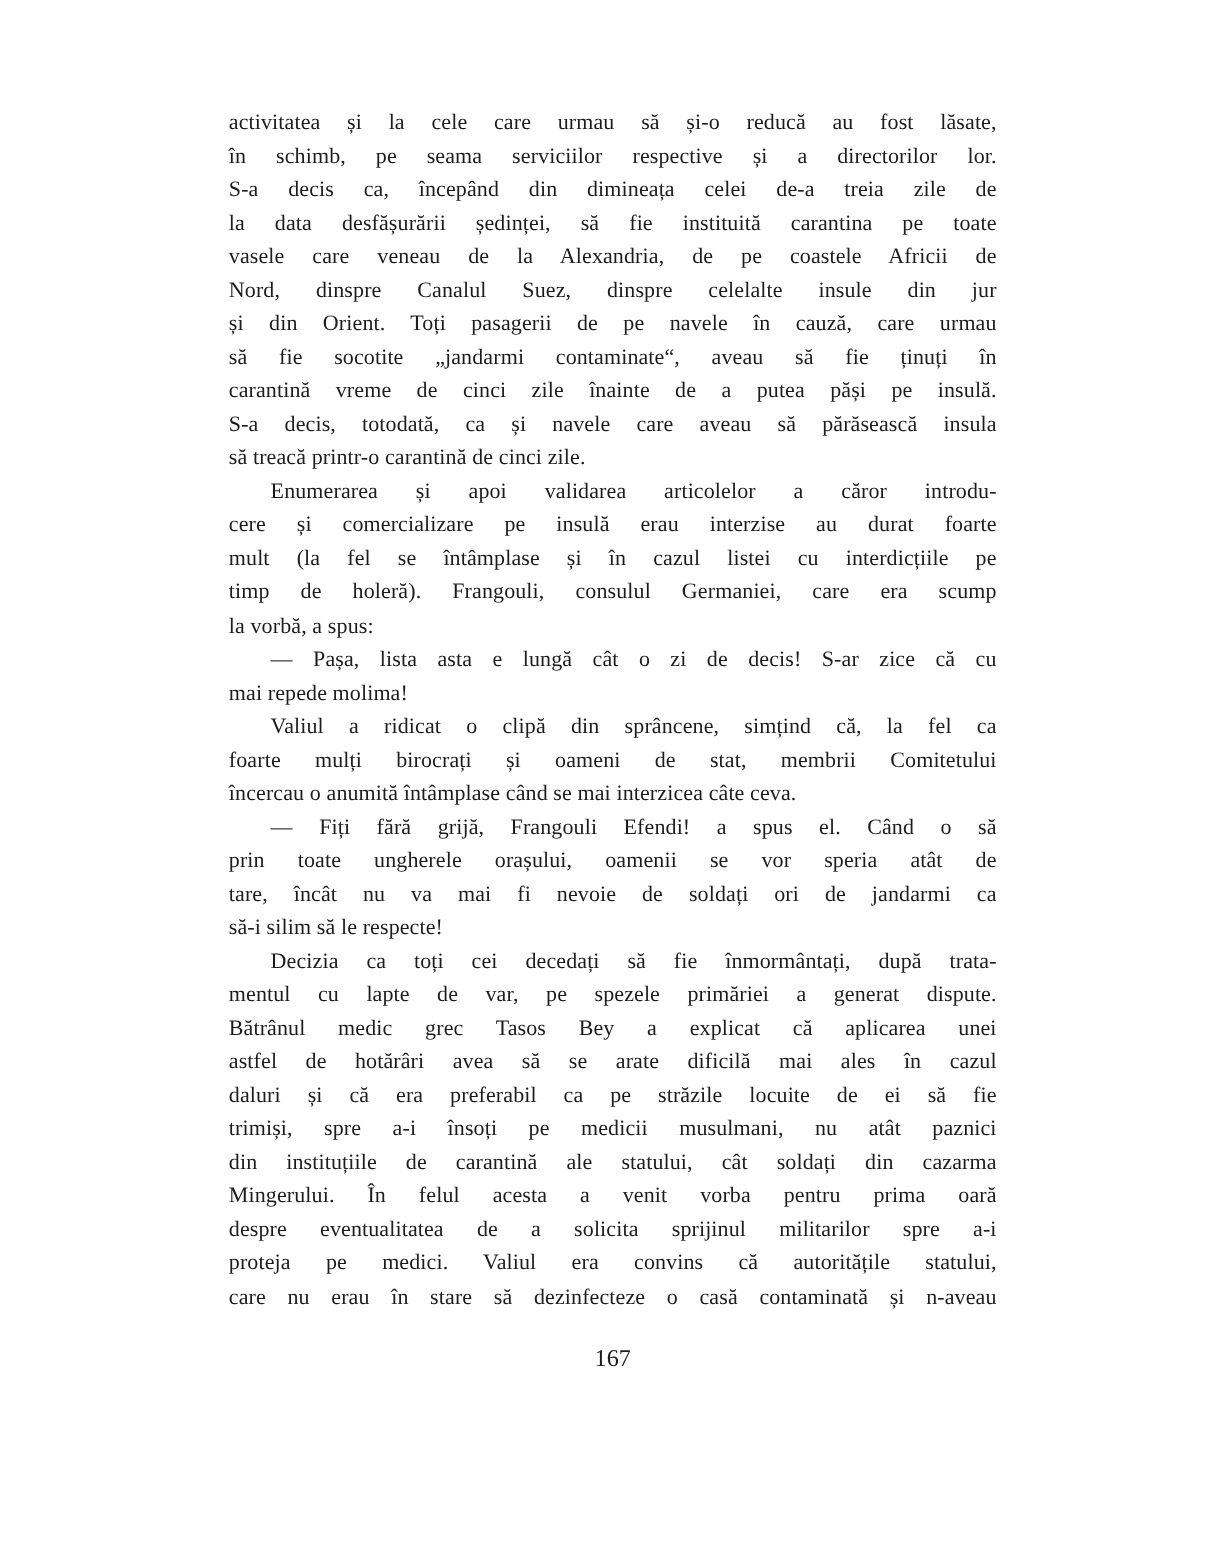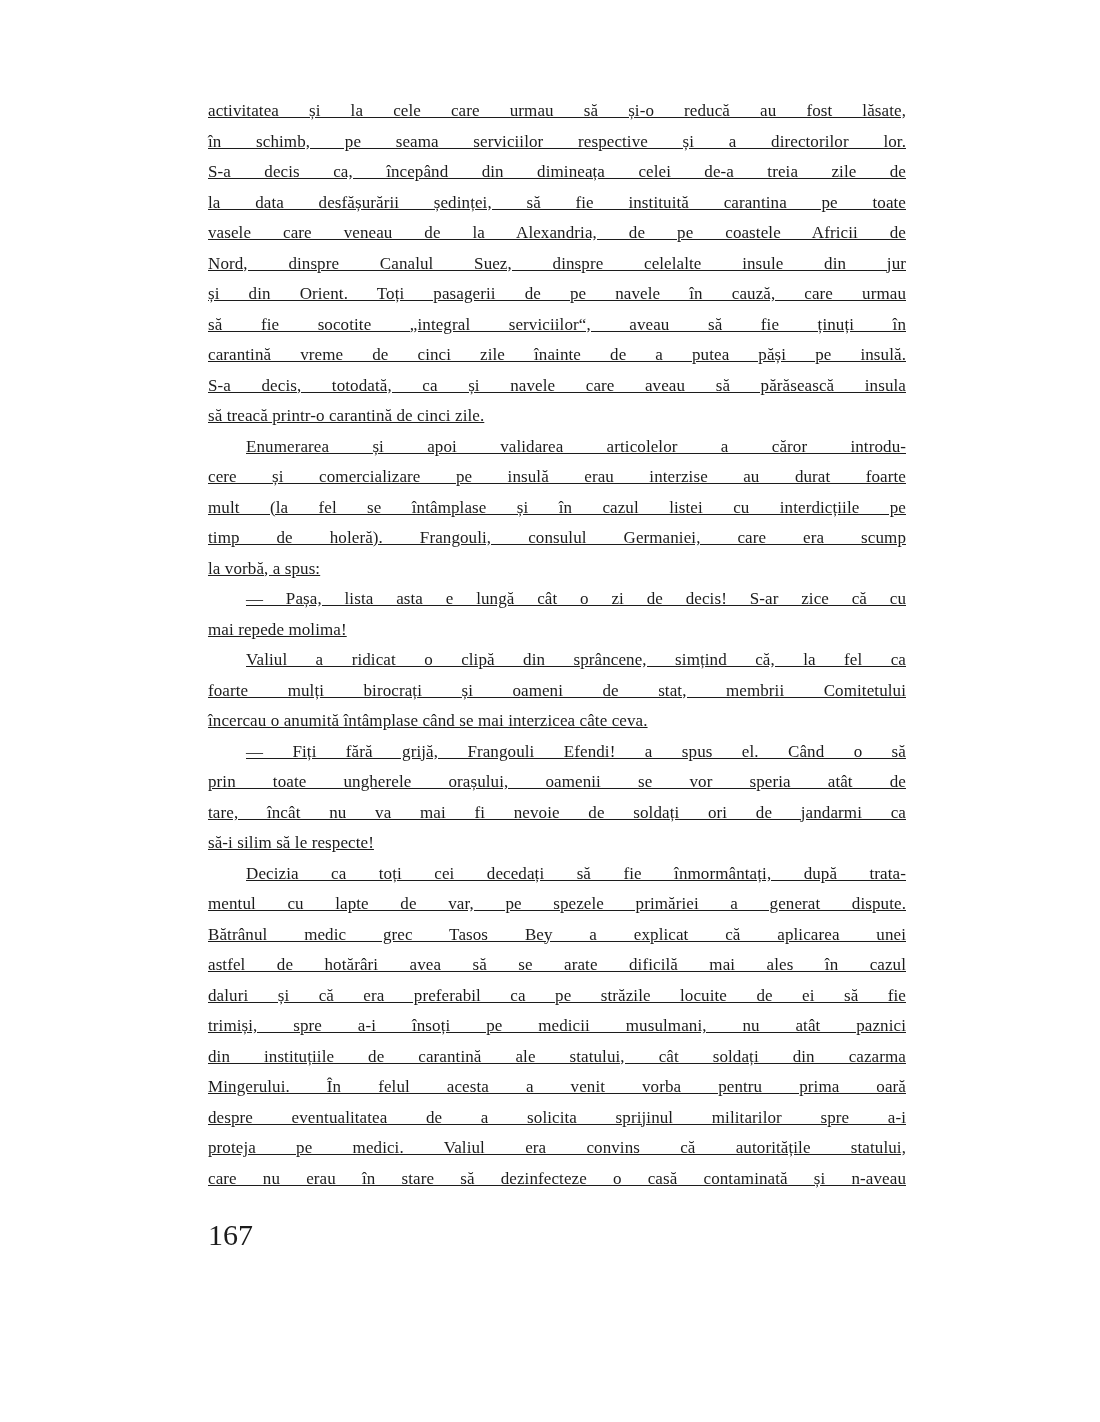--- a/index.html
+++ b/index.html
@@ -16,56 +16,55 @@
     font-family: "Liberation Serif", "DejaVu Serif", serif;
     color: #1c1c1c;
   }
   .text-block {
     position: absolute;
     left: 208px;
     top: 96px;
     width: 698px;
   }
   .line {
-    font-size: 17px;
+    font-size: 20px;
     line-height: 30.5px;
     text-align: justify;
     text-align-last: justify;
     -moz-text-align-last: justify;
     letter-spacing: 0.1px;
-    text-decoration: underline;
   }
   .line.last {
     text-align-last: left;
     -moz-text-align-last: left;
   }
   .line.indent {
     text-indent: 38px;
   }
   .page-number {
     margin-top: 26px;
-    font-size: 30px;
+    font-size: 22px;
     line-height: 30px;
-    text-align: left;
+    text-align: center;
   }
 </style>
 </head>
 <body>
 
 <div class="book-page">
   <div class="text-block">
 
     <div class="line">activitatea și la cele care urmau să și-o reducă au fost lăsate,</div>
       <div class="line">în schimb, pe seama serviciilor respective și a directorilor lor.</div>
       <div class="line">S-a decis ca, începând din dimineața celei de-a treia zile de</div>
       <div class="line">la data desfășurării ședinței, să fie instituită carantina pe toate</div>
       <div class="line">vasele care veneau de la Alexandria, de pe coastele Africii de</div>
       <div class="line">Nord, dinspre Canalul Suez, dinspre celelalte insule din jur</div>
       <div class="line">și din Orient. Toți pasagerii de pe navele în cauză, care urmau</div>
-      <div class="line">să fie socotite „integral serviciilor“, aveau să fie ținuți în</div>
+      <div class="line">să fie socotite „jandarmi contaminate“, aveau să fie ținuți în</div>
       <div class="line">carantină vreme de cinci zile înainte de a putea păși pe insulă.</div>
       <div class="line">S-a decis, totodată, ca și navele care aveau să părăsească insula</div>
       <div class="line last">să treacă printr-o carantină de cinci zile.</div>
       <div class="line indent">Enumerarea și apoi validarea articolelor a căror introdu-</div>
       <div class="line">cere și comercializare pe insulă erau interzise au durat foarte</div>
       <div class="line">mult (la fel se întâmplase și în cazul listei cu interdicțiile pe</div>
       <div class="line">timp de holeră). Frangouli, consulul Germaniei, care era scump</div>
       <div class="line last">la vorbă, a spus:</div>
       <div class="line indent">— Pașa, lista asta e lungă cât o zi de decis! S-ar zice că cu</div>
       <div class="line last">mai repede molima!</div>

